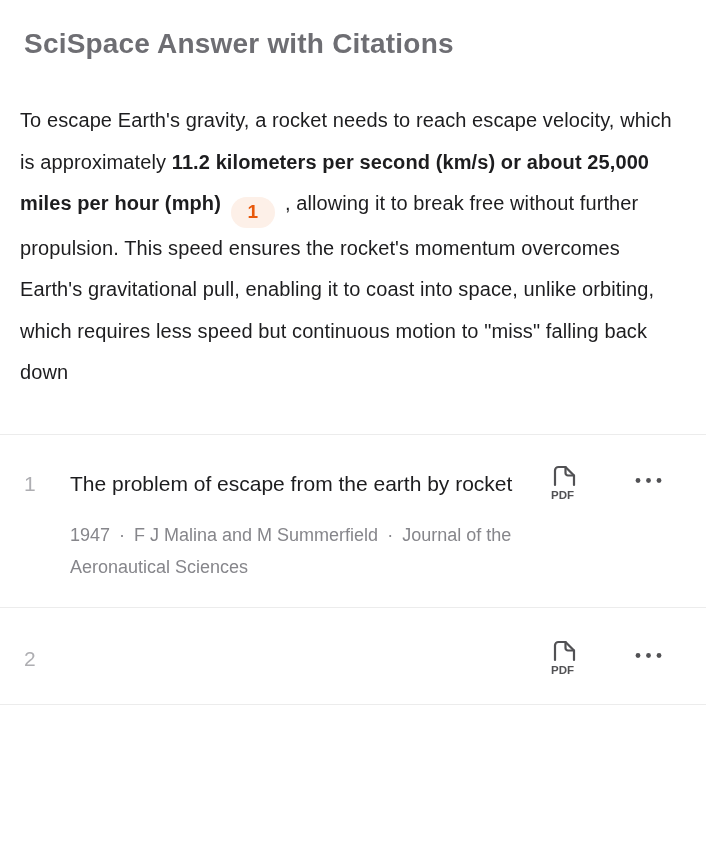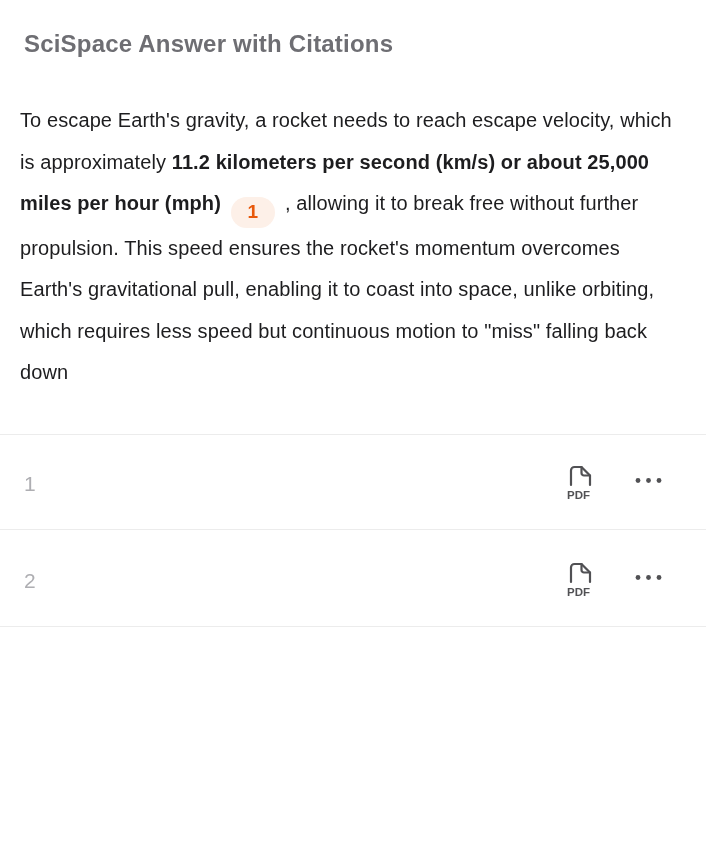--- a/index.html
+++ b/index.html
@@ -15,21 +15,21 @@
   *{box-sizing:border-box;margin:0;padding:0;}
   html,body{background:#ffffff;}
   body{
     width:706px;height:860px;overflow:hidden;
     font-family:"Liberation Sans","DejaVu Sans",sans-serif;
     color:var(--body-text);
   }
   .panel{width:706px;height:860px;background:#fff;}
   .page-title{
     margin:30px 24px 0 24px;
-    font-size:24px;line-height:28px;font-weight:700;
+    font-size:28px;line-height:28px;font-weight:700;
     color:var(--heading-gray);
     letter-spacing:.2px;
   }
   .answer{
     margin:42px 24px 40px 20px;
     font-size:20px;line-height:41.5px;
     color:var(--body-text);
     letter-spacing:.1px;
   }
   .answer b{font-weight:700;}
@@ -64,40 +64,44 @@
     cursor:pointer;
   }
   .cite-meta{
     margin-top:14px;
     font-size:18px;line-height:32px;
     color:var(--meta-gray);
   }
   .cite-meta .dot{margin:0 9px;}
   .cite-actions{
     margin-left:auto;
-    display:flex;align-items:flex-start;gap:40px;
+    display:flex;align-items:flex-start;gap:56px;
     padding-right:20px;padding-top:2px;
   }
   .icon-btn{background:none;border:none;padding:0;cursor:pointer;display:block;}
   .more-btn{margin-top:12px;}
   svg{display:block;}
 </style>
 </head>
 <body>
 
 <div class="panel">
 
   <h1 class="page-title">SciSpace Answer with Citations</h1>
 
   <p class="answer"><span>To escape Earth's gravity, a rocket needs to reach escape velocity, which is approximately </span><b>11.2 kilometers per second (km/s) or about 25,000 miles per hour (mph)</b><button class="citation-badge">1</button><span>, allowing it to break free without further propulsion. This speed ensures the rocket's momentum overcomes Earth's gravitational pull, enabling it to coast into space, unlike orbiting, which requires less speed but continuous motion to "miss" falling back down</span></p>
 
   <hr class="divider">
 
   <div class="citation-row">
     <div class="cite-index">1</div>
+    <div class="cite-body">
+      <div class="cite-title">The problem of escape from the earth by rocket</div>
+      <div class="cite-meta"><span>1947</span><span class="dot">·</span><span>F J Malina and M Summerfield</span><span class="dot">·</span><span>Journal of the Aeronautical Sciences</span></div>
+    </div>
     <div class="cite-actions">
       <button class="icon-btn" title="PDF">
         <svg width="30" height="36" viewBox="0 0 30 36">
           <path d="M6 20 V5.5 A3.5 3.5 0 0 1 9.5 2 H16.5 L25 10.5 V20" fill="none" stroke="#515154" stroke-width="2.2" stroke-linejoin="round" stroke-linecap="round"></path>
           <path d="M16.5 2 V8 a2.5 2.5 0 0 0 2.5 2.5 H25" fill="none" stroke="#515154" stroke-width="2.2" stroke-linejoin="round" stroke-linecap="round"></path>
           <text x="2" y="34" font-family="Liberation Sans, sans-serif" font-size="11.5" font-weight="bold" fill="#515154">PDF</text>
         </svg>
       </button>
       <button class="icon-btn more-btn" title="More options">
         <svg width="27" height="7" viewBox="0 0 27 7">

